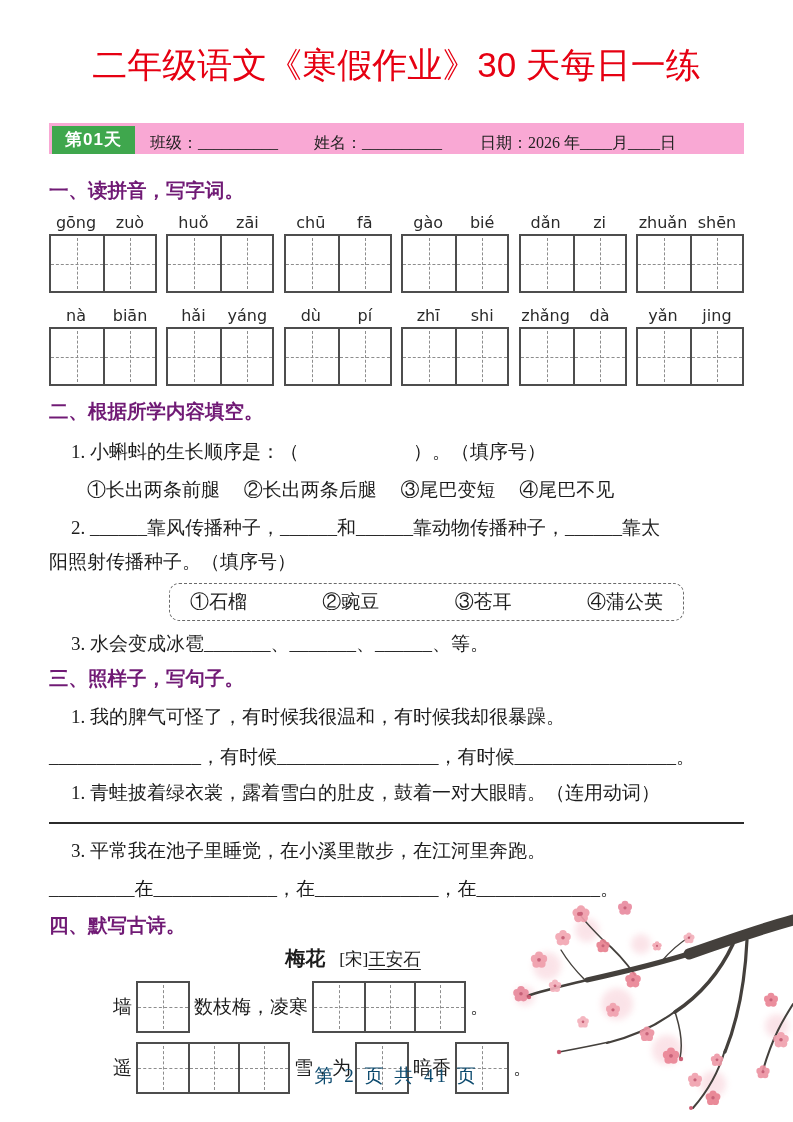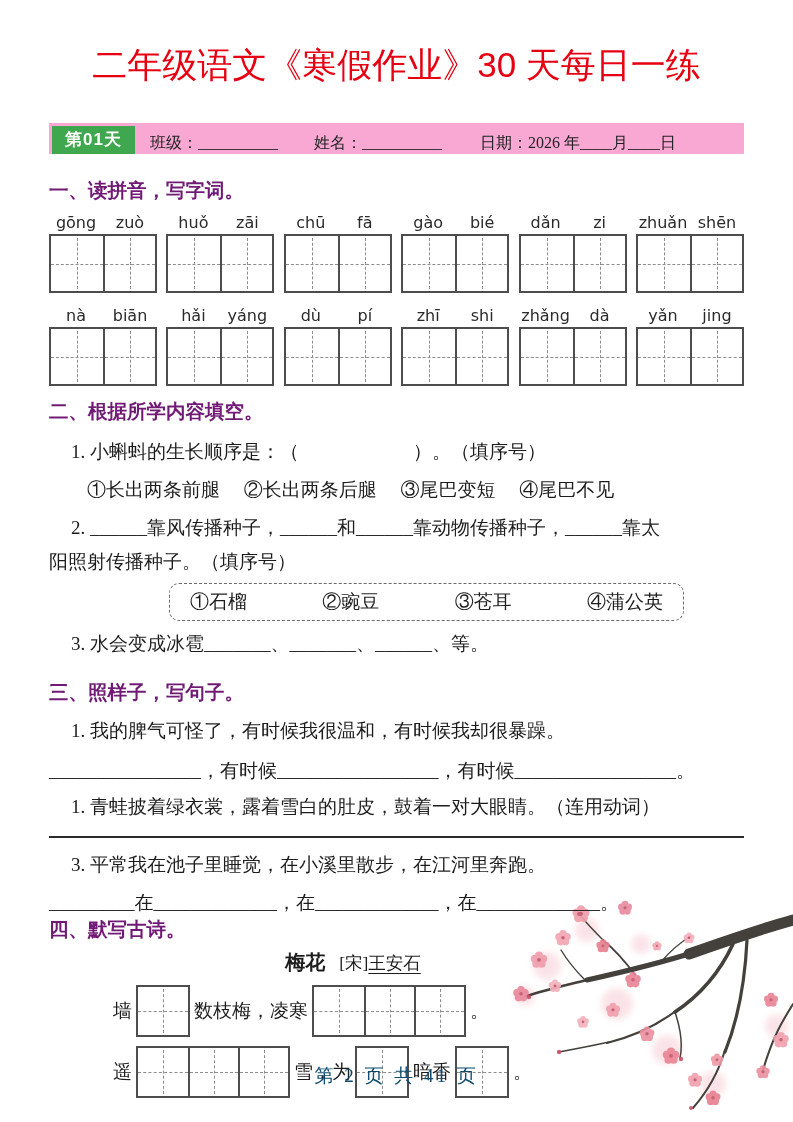--- a/index.html
+++ b/index.html
@@ -51,22 +51,22 @@
   
   .sec-heading {
     color:#701a75;
     font-weight:bold;
     font-size:19.5px;
     font-family:"Liberation Sans", sans-serif;
     white-space:nowrap;
   }
   .sh1 { margin-top:23px; }
   .sh2 { margin-top:12px; }
-  .sh3 { margin-top:22px; }
-  .sh4 { }
+  .sh3 { margin-top:8px; }
+  .sh4 { margin-top:10px; }
 
   
   .py-row { display:flex; justify-content:space-between; margin-top:13px; }
   .py-row.second { margin-top:9px; }
   .py-syls {
     display:flex;
     font-family:"DejaVu Sans", sans-serif;
     font-size:16px;
     color:#2a2a2a;
     margin-bottom:2px;

